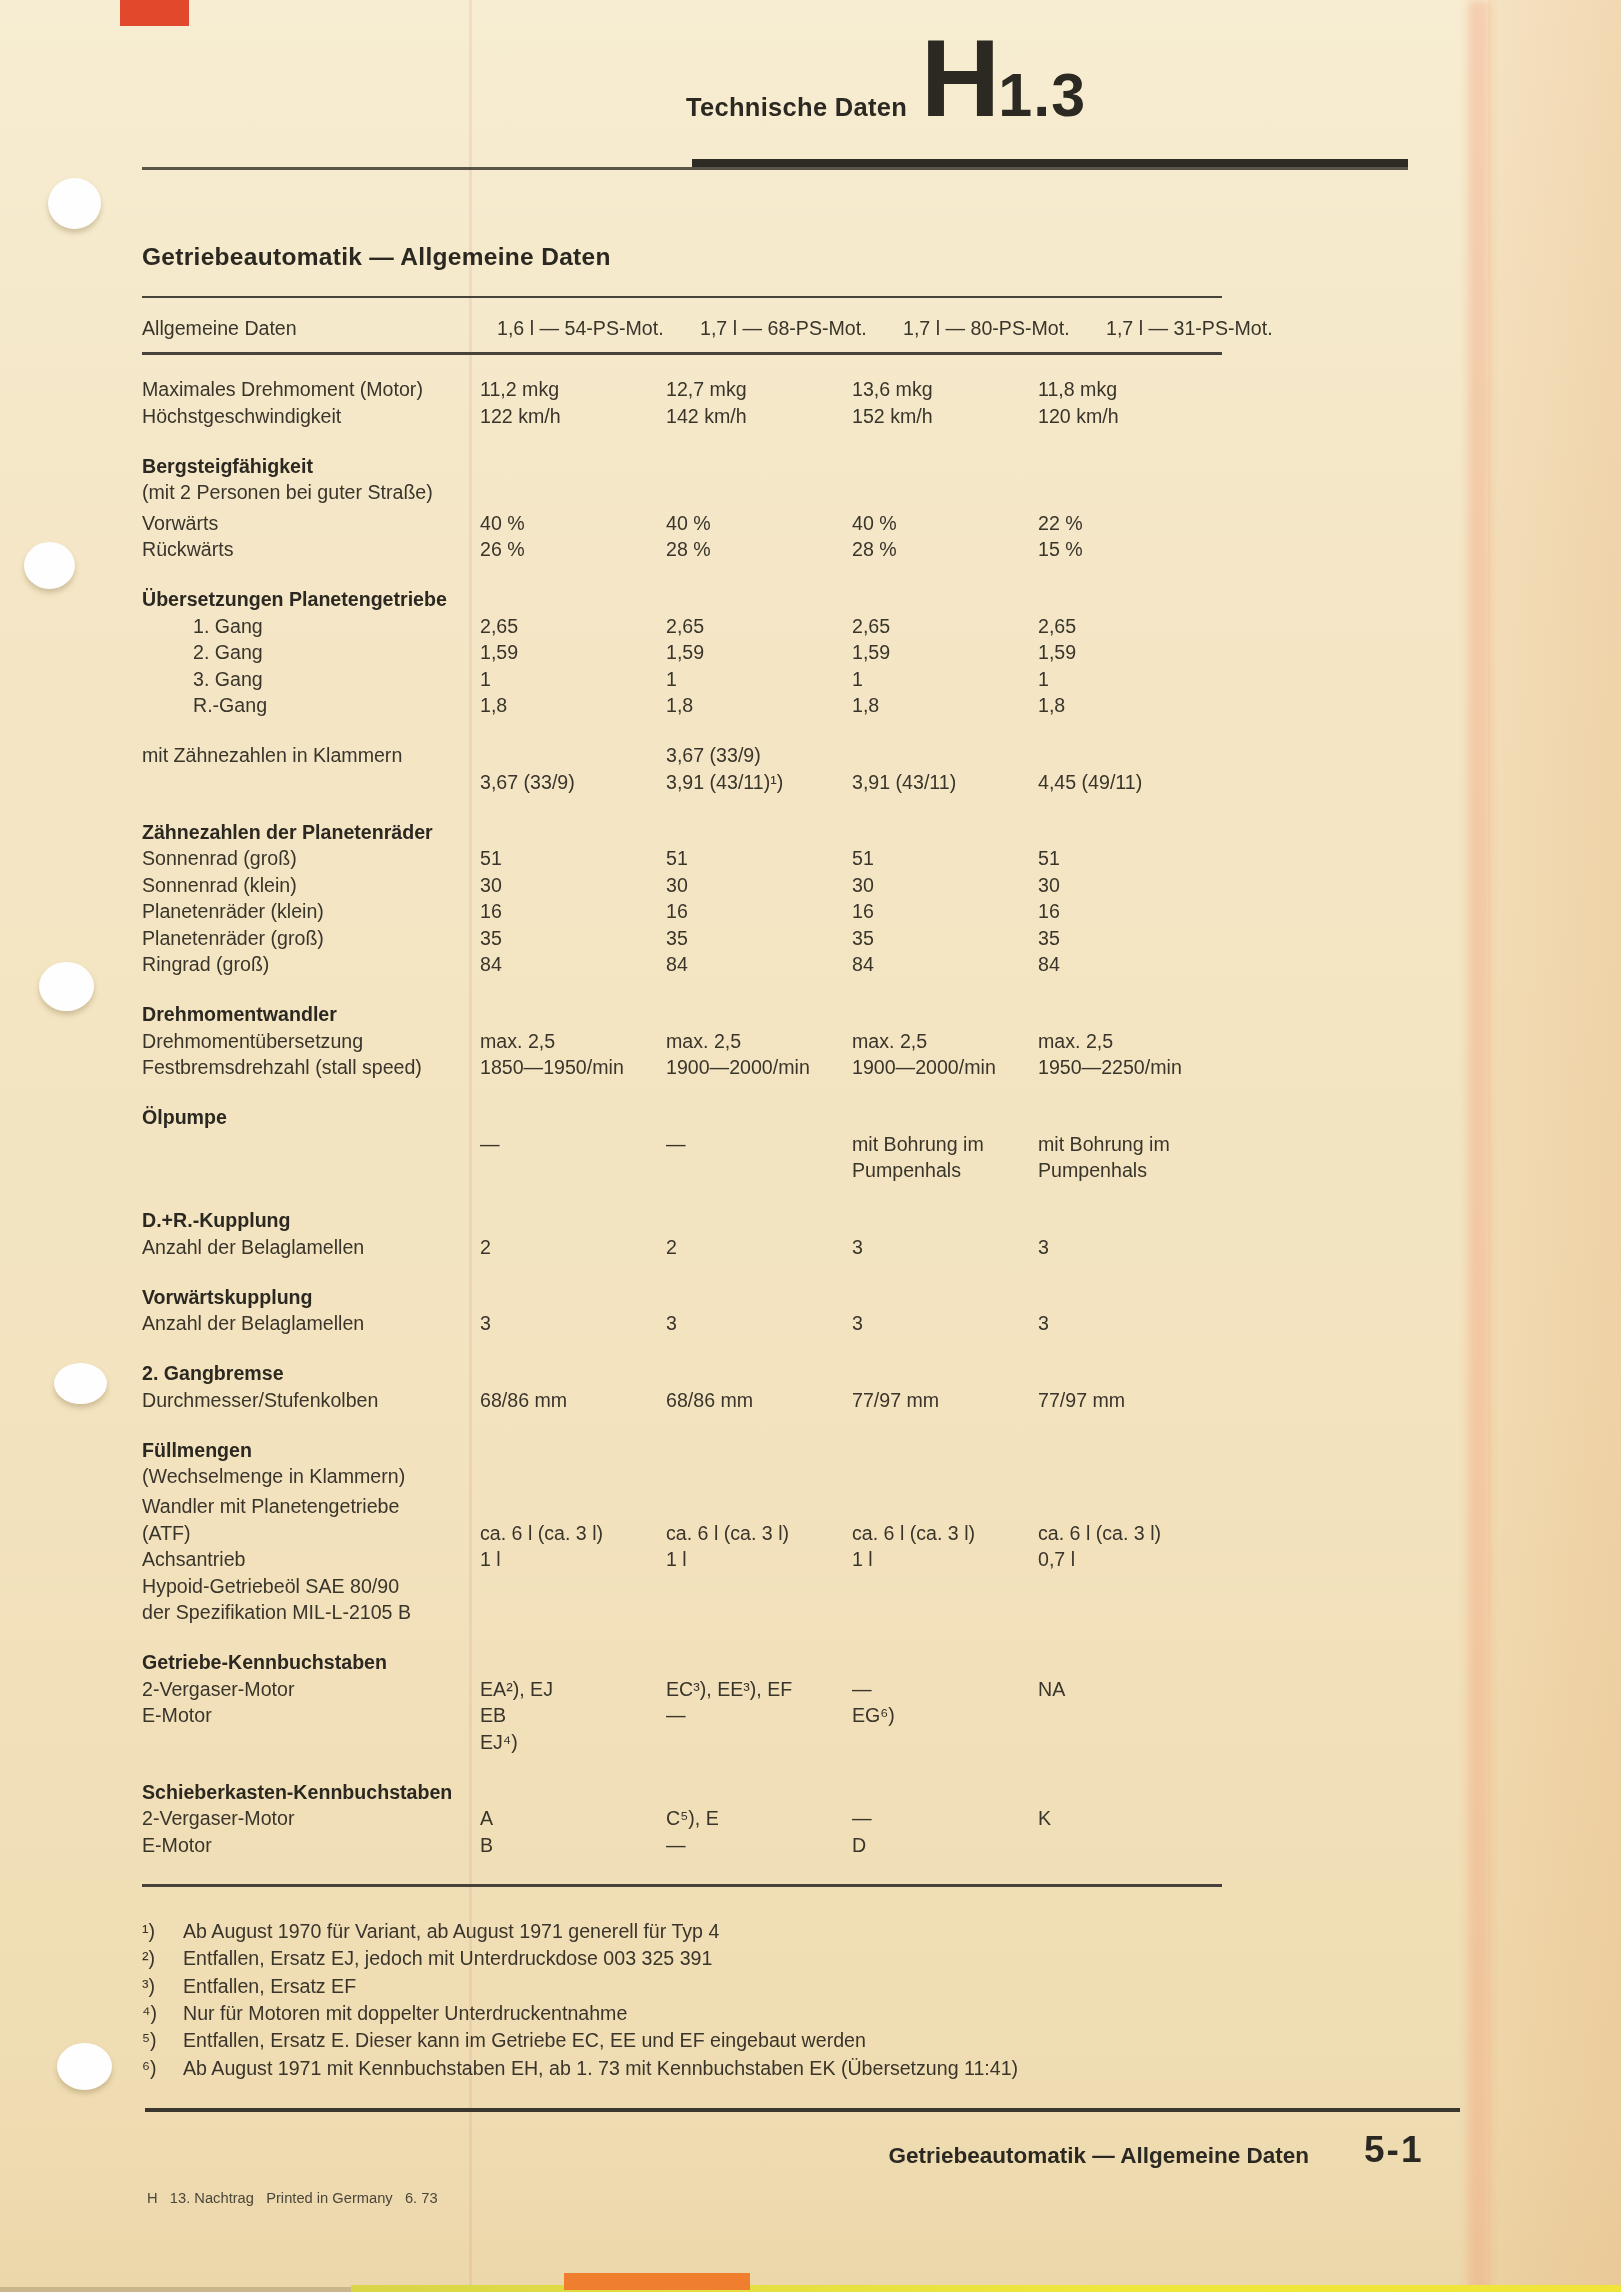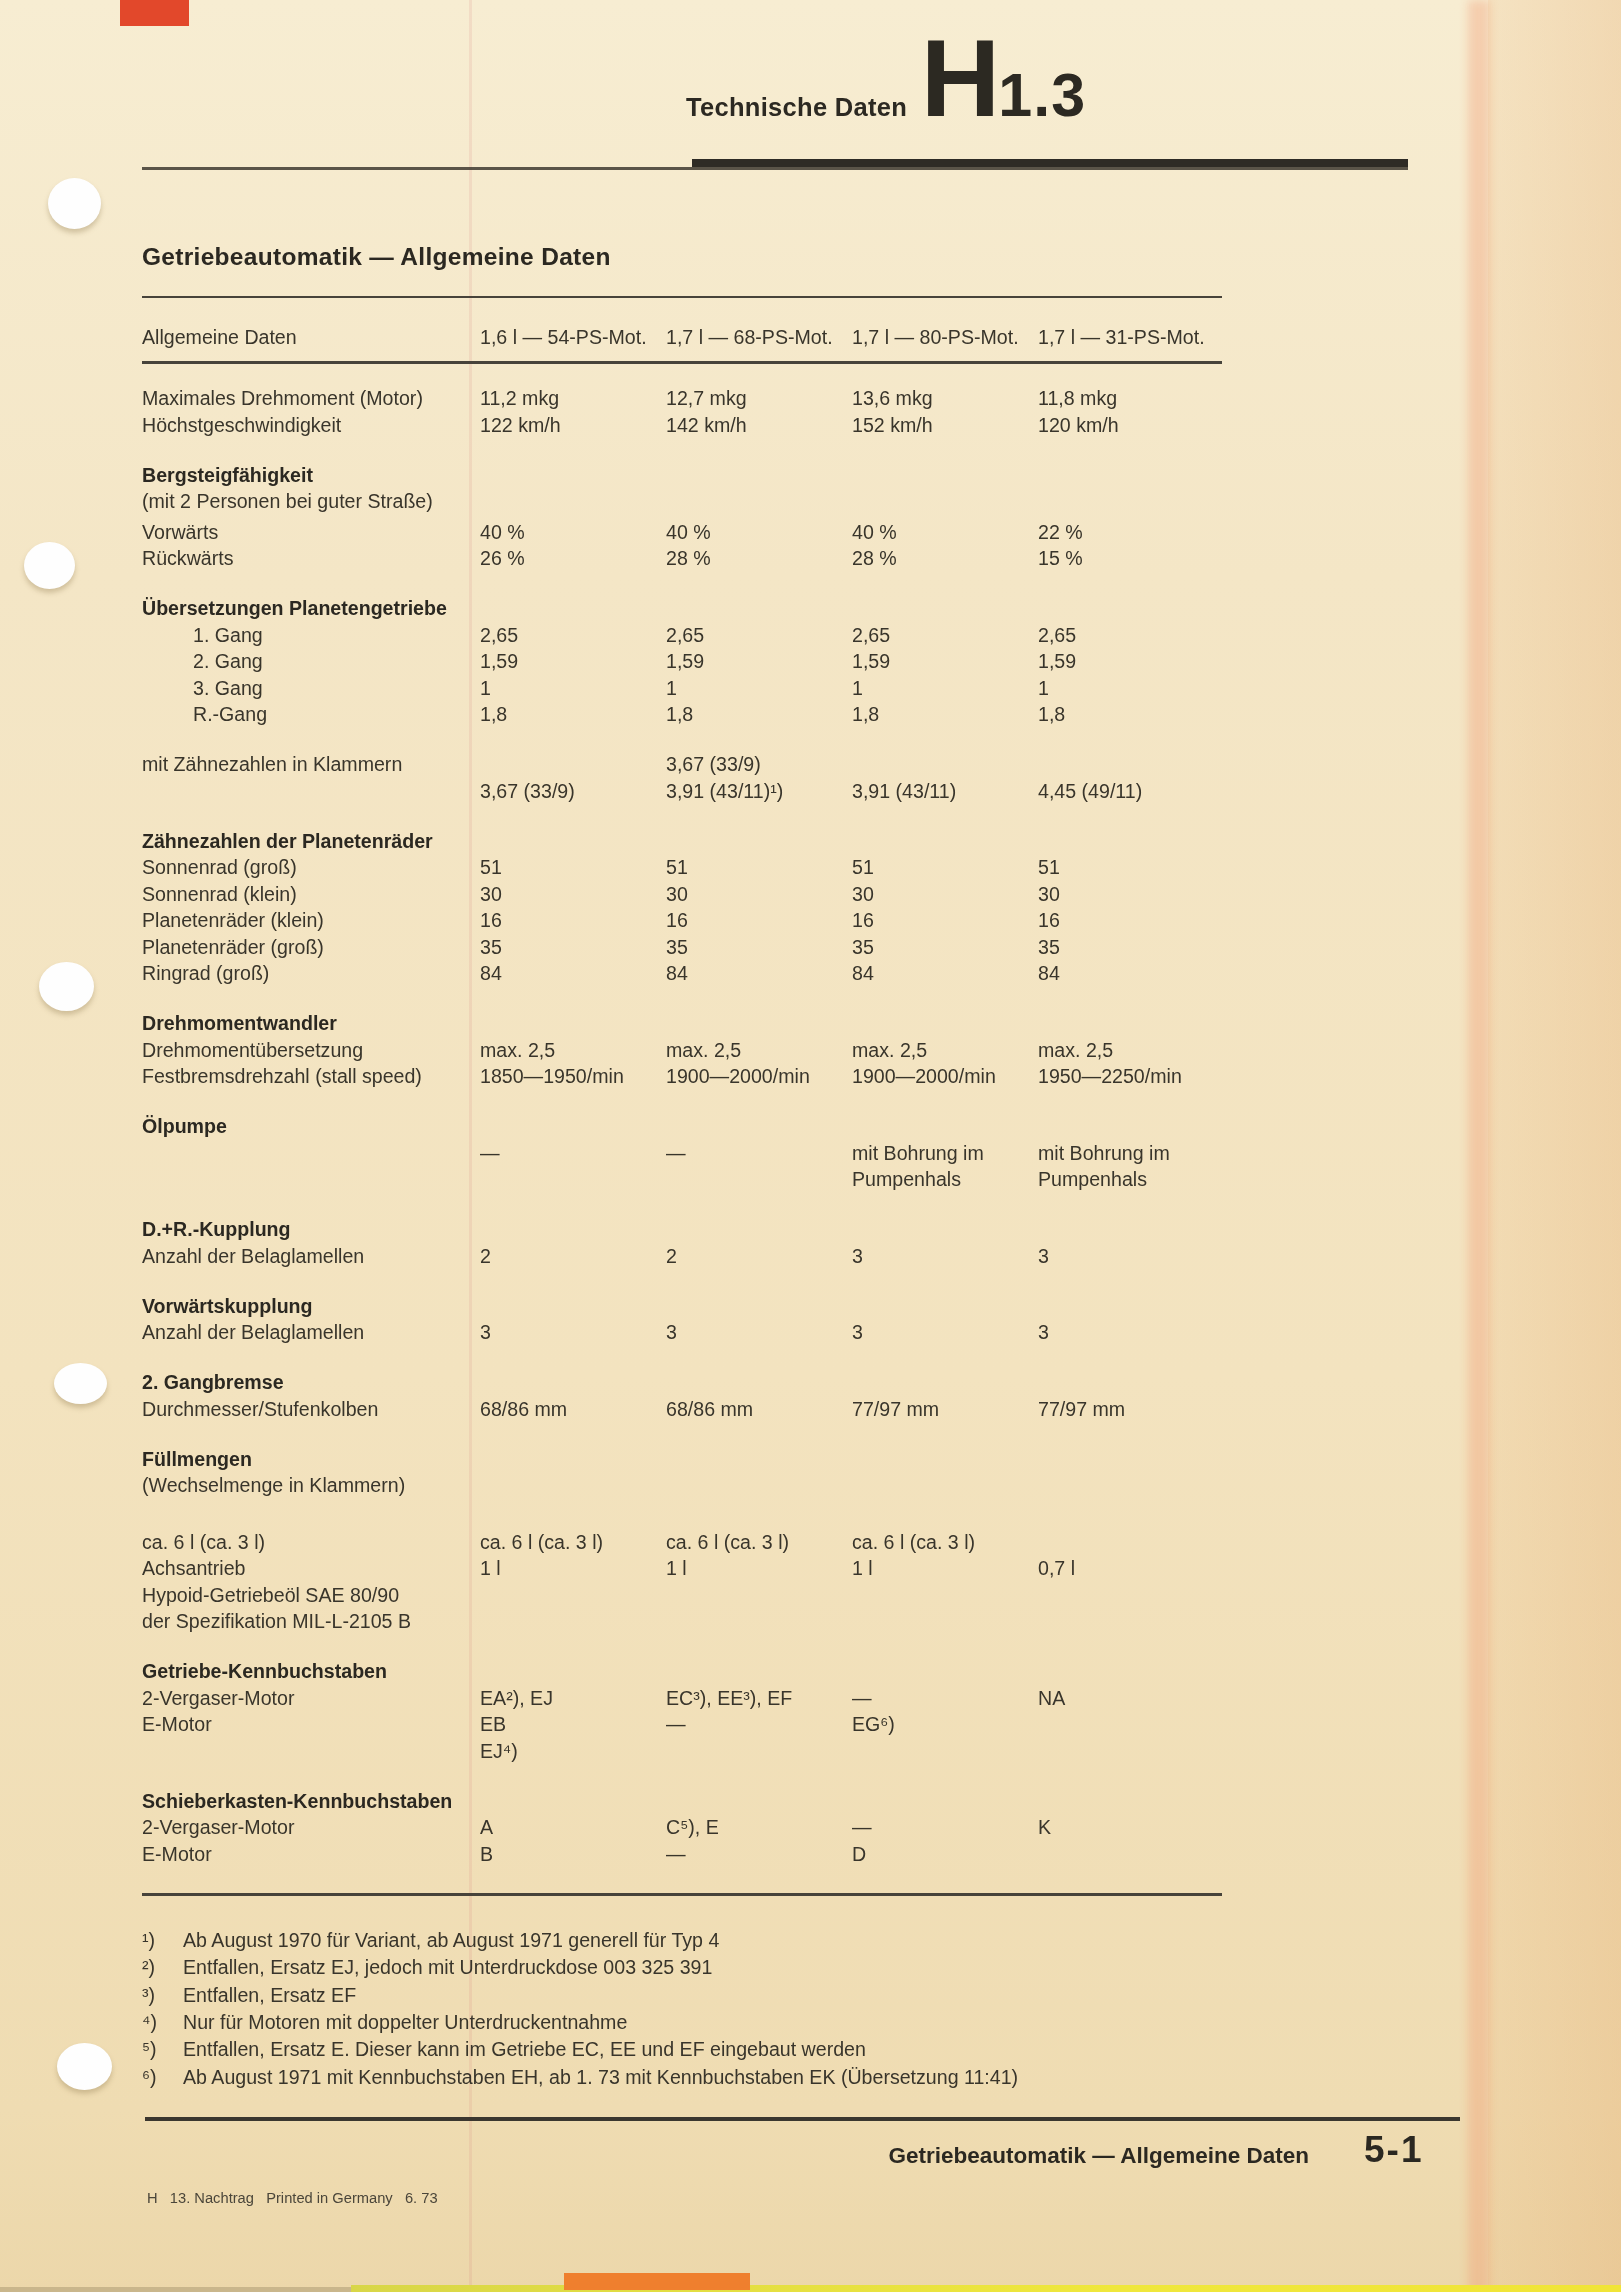--- a/index.html
+++ b/index.html
@@ -29,21 +29,21 @@
   .code-number{font-weight:bold;font-size:61px;color:#2c2922;letter-spacing:1px;}
   .rule-thin-top{position:absolute;left:142px;top:167px;width:1266px;height:2.9px;background:rgba(62,58,48,.85);}
   .rule-thick-top{position:absolute;left:692px;top:159px;width:716px;height:7.8px;background:#2e2b25;}
 
   
   .content{position:absolute;left:142px;top:242px;width:1080px;}
   .page-title{margin:0;font-size:24.5px;line-height:29px;font-weight:bold;color:#2b2821;letter-spacing:0.3px;}
   .tbl{margin-top:24.5px;}
   .rule{height:2.9px;background:#47433a;}
   .rule.r2{margin-top:10.8px;}
-  .thead{padding-top:28px;}
+  .thead{padding-top:19px;gap:17px;}
   .row{display:grid;grid-template-columns:338px 186px 186px 186px 186px;}
   .cell{font-size:19.6px;line-height:26.5px;white-space:pre-line;}
   .thead .cell{line-height:23.5px;}
   .indent .label{padding-left:51px;}
   .sec{margin-top:23.5px;}
   .sec:first-child{margin-top:21.6px;}
   .sec-h{font-weight:bold;font-size:19.6px;line-height:26.5px;color:#2b2821;}
   .sec-sub{font-size:19.6px;line-height:26.5px;margin-bottom:3.9px;}
   .rule.r3{margin-top:25.5px;}
   .footnotes{margin-top:31px;}
@@ -268,20 +268,22 @@
               <div class="cell val">68/86 mm</div>
               <div class="cell val">68/86 mm</div>
               <div class="cell val">77/97 mm</div>
               <div class="cell val">77/97 mm</div>
             </div>
           </section>
           <section class="sec">
             <div class="sec-h">Füllmengen</div>
             <div class="sec-sub">(Wechselmenge in Klammern)</div>
             <div class="row">
+              <div class="cell label">Wandler mit Planetengetriebe
+(ATF)</div>
               <div class="cell val">
 ca. 6 l (ca. 3 l)</div>
               <div class="cell val">
 ca. 6 l (ca. 3 l)</div>
               <div class="cell val">
 ca. 6 l (ca. 3 l)</div>
               <div class="cell val">
 ca. 6 l (ca. 3 l)</div>
             </div>
             <div class="row">

